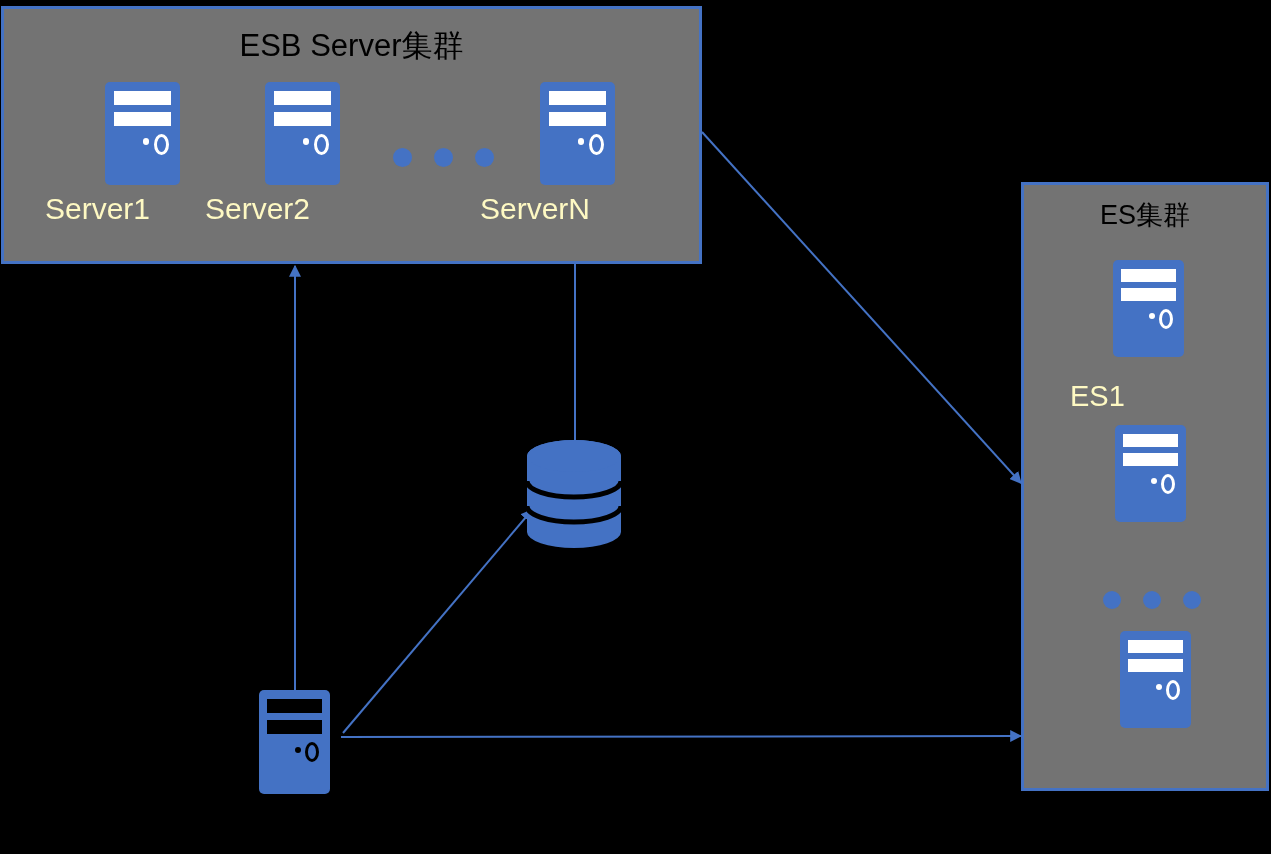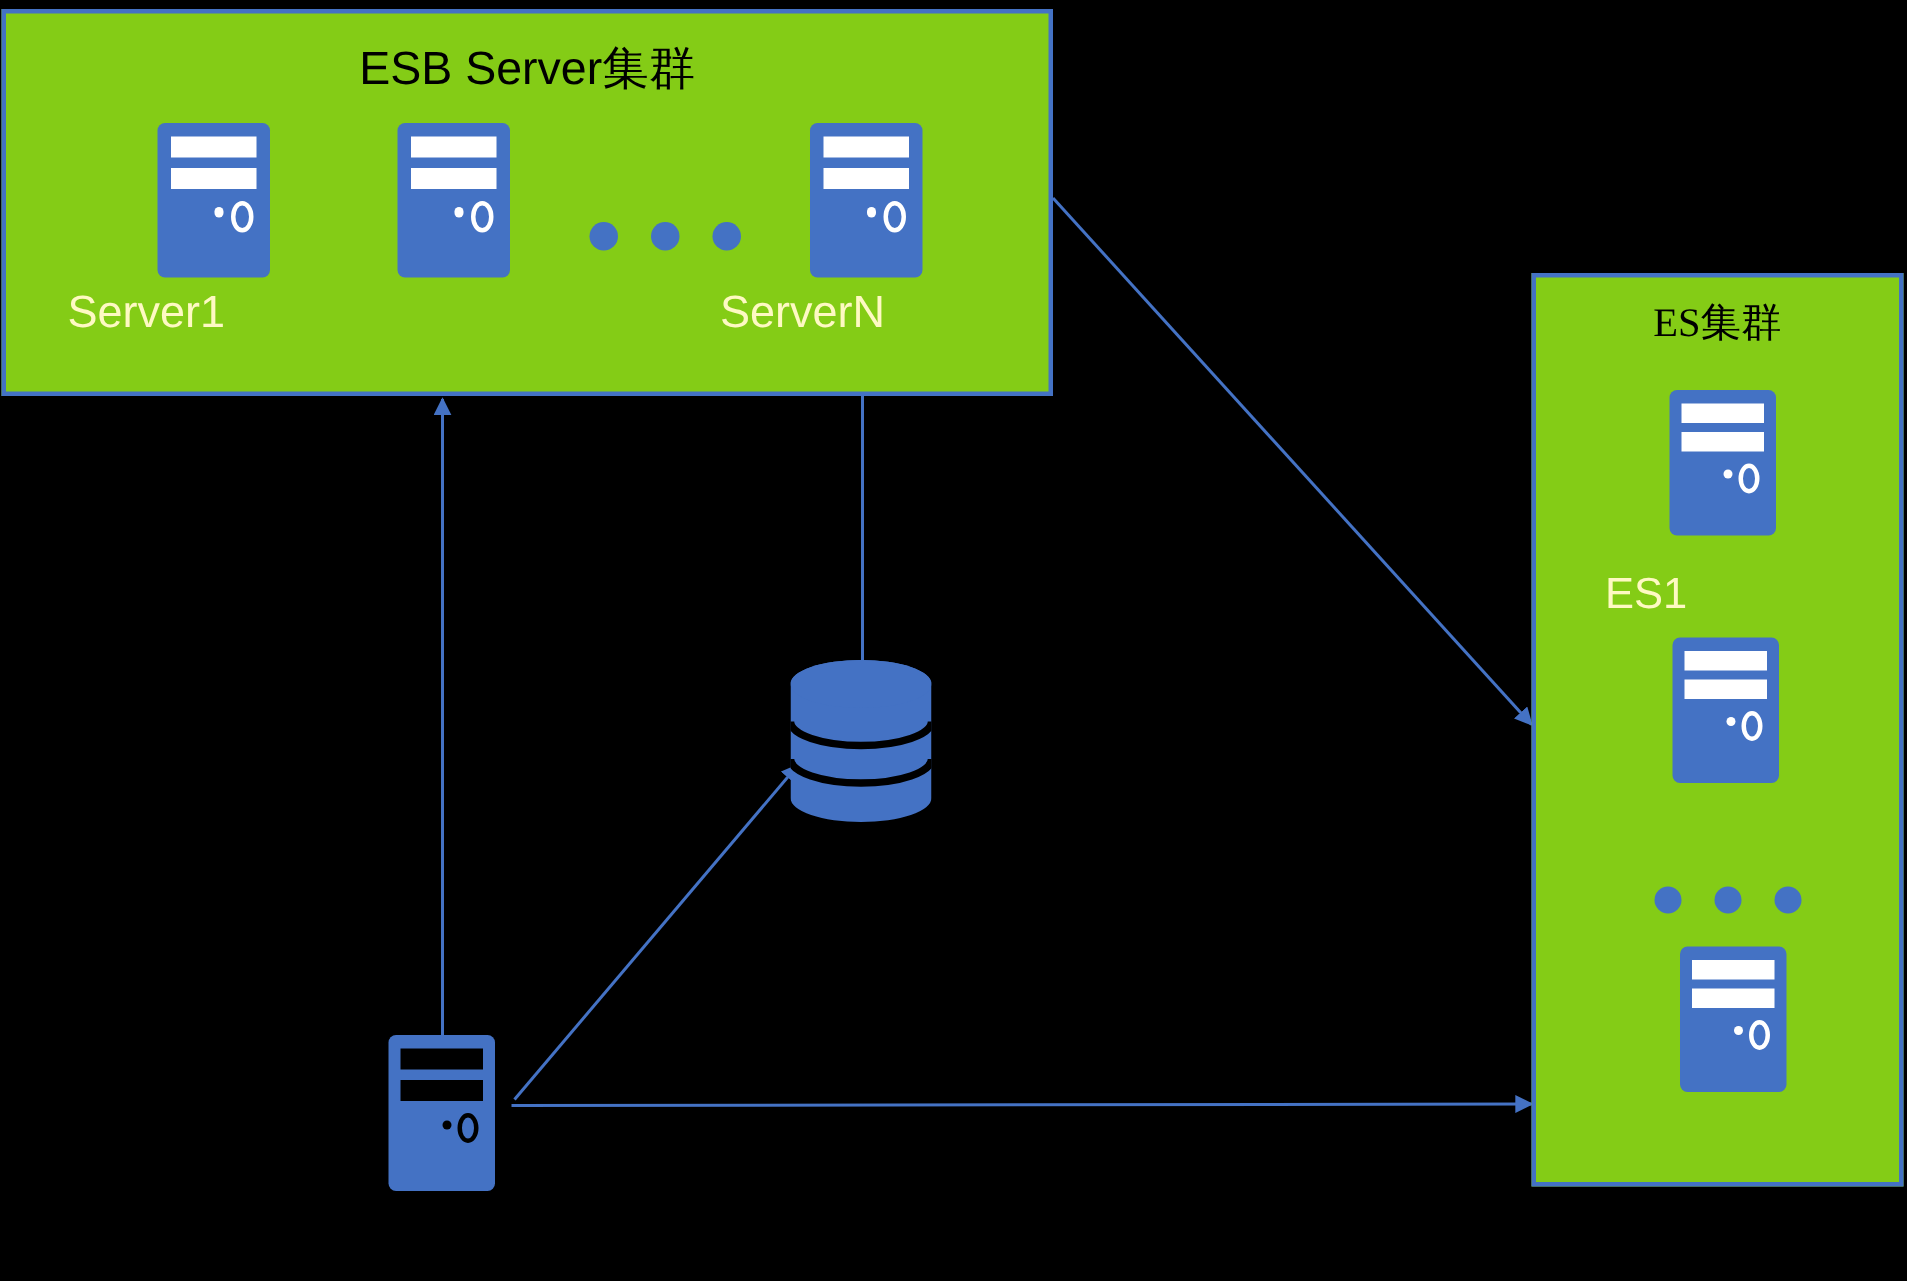--- a/index.html
+++ b/index.html
@@ -12,26 +12,26 @@
     width: 1271px;
     height: 854px;
     background: #000000;
     overflow: hidden;
     font-family: "Liberation Sans", "DejaVu Sans", sans-serif;
   }
 
   
   .cluster-box {
     position: absolute;
-    background: #84cc16;
+    background: #737373;
     border: 3px solid #4472C4;
     box-sizing: border-box;
   }
   #esb-box { left: 1px; top: 6px; width: 701px; height: 258px; }
-  #es-box  { left: 1021px; top: 182px; width: 248px; height: 609px; font-family: Liberation Serif, serif; }
+  #es-box  { left: 1021px; top: 182px; width: 248px; height: 609px; }
 
   .cluster-title {
     position: absolute;
     left: 0;
     width: 100%;
     text-align: center;
     color: #000000;
     white-space: nowrap;
   }
   #esb-title { top: 16px; font-size: 31px; }
@@ -147,20 +147,21 @@
     <div class="ring"></div>
   </div>
   <div class="node-label" style="left:45px; top:192px; width:195px; font-size:30px;">Server1</div>
 
   <div class="server-icon" style="left:265px; top:82px; width:75px; height:103px;">
     <div class="slot s1"></div>
     <div class="slot s2"></div>
     <div class="dot"></div>
     <div class="ring"></div>
   </div>
+  <div class="node-label" style="left:205px; top:192px; width:195px; font-size:30px;">Server2</div>
 
   <div class="ellipsis" style="left:393px; top:148px; gap:22px;">
     <i style="width:19px;height:19px;"></i>
     <i style="width:19px;height:19px;"></i>
     <i style="width:19px;height:19px;"></i>
   </div>
 
   <div class="server-icon" style="left:540px; top:82px; width:75px; height:103px;">
     <div class="slot s1"></div>
     <div class="slot s2"></div>

